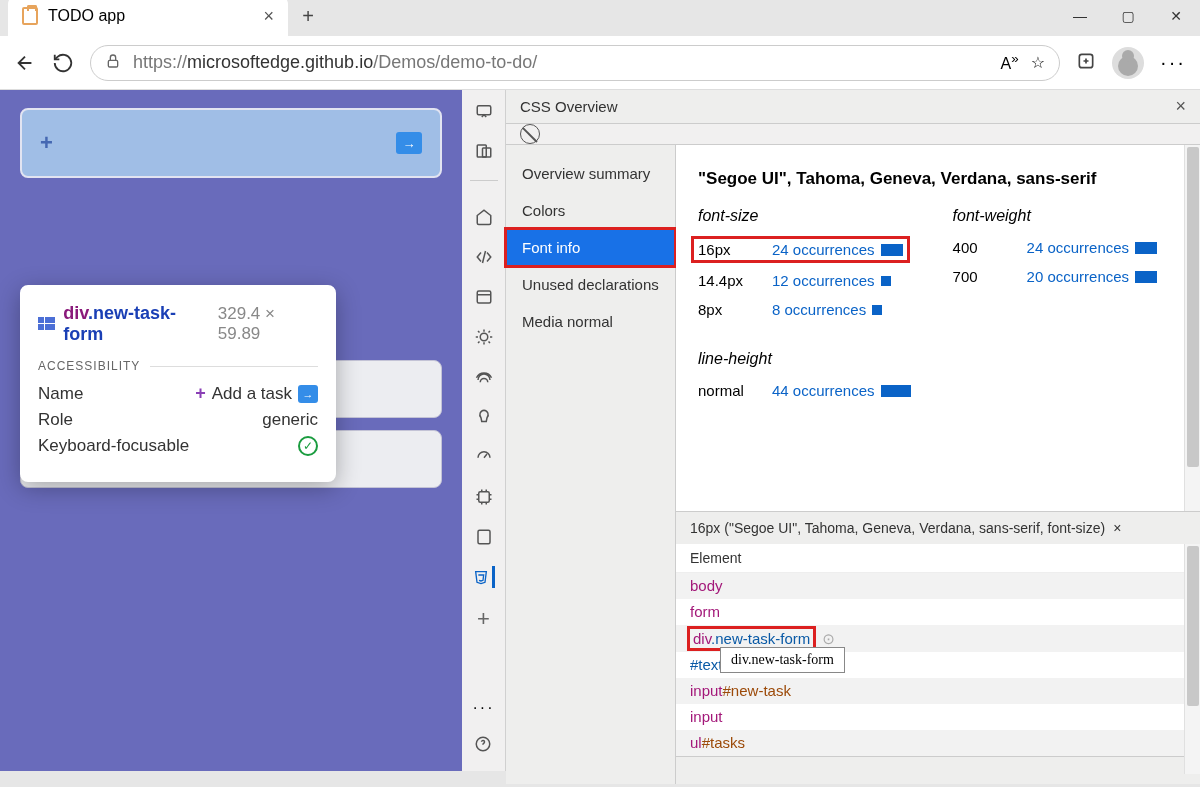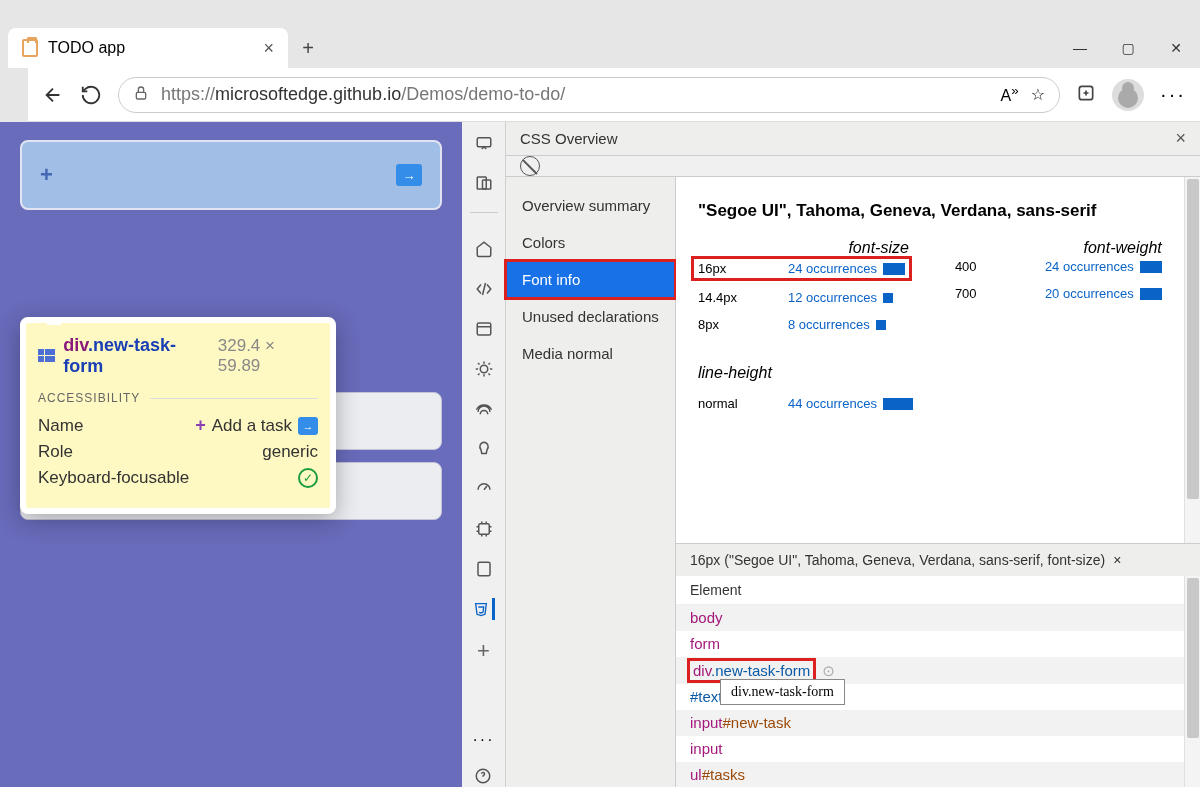--- a/index.html
+++ b/index.html
@@ -1,49 +1,49 @@
 <!DOCTYPE html>
 <html><head>
 <meta charset="utf-8">
 <style>
 * { margin:0; padding:0; box-sizing:border-box; font-family:"Segoe UI",Tahoma,Geneva,Verdana,sans-serif; }
 body { background:#e6e6e6; width:1200px; height:787px; overflow:hidden; position:relative; }
 
 
-.titlebar { height:68px; background:#e6e6e6; display:flex; align-items:flex-end; padding-left:8px; }
+.titlebar { height:36px; background:#e6e6e6; display:flex; align-items:flex-end; padding-left:8px; }
 .tab { background:#fff; border-radius:8px 8px 0 0; height:40px; display:flex; align-items:center; padding:0 14px; gap:10px; min-width:280px; }
 .tab-icon { width:16px; height:18px; background:#fff; border:2px solid #e7a45c; border-radius:2px; position:relative; }
 .tab-icon::after { content:""; position:absolute; top:-4px; left:3px; width:6px; height:4px; border:2px solid #e7a45c; border-bottom:none; border-radius:2px 2px 0 0; }
 .tab-close { font-size:18px; color:#555; margin-left:auto; }
 .newtab { width:40px; height:40px; display:flex; align-items:center; justify-content:center; font-size:20px; color:#444; }
 .win-controls { margin-left:auto; display:flex; }
 .win-btn { width:48px; height:40px; display:flex; align-items:center; justify-content:center; font-size:14px; color:#333; }
 
-.toolbar { height:54px; background:#fff; display:flex; align-items:center; padding:0 14px; gap:16px; border-bottom:1px solid #ddd;margin-left:28px; }
+.toolbar { height:54px; background:#fff; display:flex; align-items:center; padding:0 14px; gap:16px; border-bottom:1px solid #ddd; }
 .nav-icon { width:22px; height:22px; display:flex; align-items:center; justify-content:center; }
 .addr-bar { flex:1; height:36px; border:1px solid #ccc; border-radius:18px; display:flex; align-items:center; padding:0 14px; gap:12px; }
 .url { color:#777; font-size:18px; }
 .url .dark { color:#333; }
 .tb-right { display:flex; gap:16px; align-items:center; }
 .avatar { width:32px; height:32px; border-radius:50%; background:#ddd; display:flex; align-items:center; justify-content:center; }
 .avatar-head { width:12px; height:12px; border-radius:50%; background:#aaa; margin-bottom:14px; box-shadow:0 10px 0 4px #aaa; }
 
 
 .main { display:flex; height:681px; }
 .left { width:462px; background:#696bbb; padding:18px 20px; position:relative; }
 .input-row { background:#a0bee6; border-radius:8px; padding:20px 18px; display:flex; align-items:center; justify-content:space-between; border:2px solid #e2e4f1; }
 .plus { color:#4568b2; font-size:22px; font-weight:bold; }
 .arrow-btn { width:26px; height:22px; background:#348de8; border-radius:3px; display:flex; align-items:center; justify-content:center; color:#fff; font-size:13px; }
 
 .task { background:#ecedf1; border:1px solid #c3c3d6; border-radius:8px; padding:16px 18px; display:flex; align-items:center; gap:14px; margin-top:12px; }
 .circle { width:24px; height:24px; border:3px solid #222; border-radius:50%; }
 .task span { font-size:21px; color:#222; }
 
 
-.tooltip { position:absolute; top:195px; left:20px; width:316px; background:#fef9c3; border-radius:8px; box-shadow:0 6px 24px rgba(0,0,0,0.3); border:6px solid #fff; padding:12px 12px 14px; }
+.tooltip { position:absolute; top:195px; left:20px; width:316px; background:#ffffff; border-radius:8px; box-shadow:0 6px 24px rgba(0,0,0,0.3); border:6px solid #fff; padding:12px 12px 14px; }
 .tooltip::before { content:""; position:absolute; top:-14px; left:20px; border:8px solid transparent; border-bottom-color:#fff; }
 .tt-head { display:flex; align-items:center; gap:8px; margin-bottom:14px; }
 .tt-grid { width:18px; height:14px; display:grid; grid-template-columns:6px 10px; grid-template-rows:6px 6px; gap:1px; }
 .tt-grid span { background:#4c6fd6; }
 .tt-sel { color:#8a1a7b; font-weight:600; font-size:18px; }
 .tt-sel .cls { color:#1a3fb5; }
 .tt-dim { color:#888; font-size:17px; margin-left:auto; }
 .tt-sect { color:#666; font-size:12px; letter-spacing:1px; display:flex; align-items:center; gap:10px; margin-bottom:10px; }
 .tt-sect::after { content:""; flex:1; height:1px; background:#ddd; }
 .tt-row { display:flex; justify-content:space-between; align-items:center; font-size:17px; color:#333; margin-bottom:6px; }
@@ -69,22 +69,22 @@
 
 .overview { flex:1; display:flex; }
 .ov-nav { width:170px; background:#eeeeed; border-right:1px solid #ccc; padding-top:10px; }
 .ov-item { padding:10px 16px; font-size:15px; color:#333; }
 .ov-item.sel { background:#1871e7; color:#ffffff; outline:3px solid #dc2020; outline-offset:-1px; }
 
 .ov-body { flex:1; background:#fff; position:relative; }
 .ov-scroll { height:366px; overflow:hidden; padding:24px 22px 8px; }
 .font-title { font-size:17px; font-weight:700; margin-bottom:18px; }
 .metrics { display:flex; gap:46px; }
-.col h4 { font-style:italic; font-weight:400; font-size:16px; margin-bottom:2px;text-align:right; }
-.m-row { display:flex; align-items:center; gap:36px; margin-bottom:12px; font-size:13px; }
+.col h4 { font-style:italic; font-weight:400; font-size:16px; margin-bottom:14px; }
+.m-row { display:flex; align-items:center; gap:20px; margin-bottom:12px; font-size:15px; }
 .m-row .k { min-width:54px; }
 .m-row a { color:#0a63c7; text-decoration:none; display:flex; align-items:center; gap:6px; }
 .chip { display:inline-block; width:22px; height:12px; background:#0a63c7; }
 .chip.sm { width:10px; height:10px; }
 .m-row.hl { outline:3px solid #dc2020; padding:2px 4px; margin-left:-4px; }
 .lh-sect { margin-top:20px; }
 
 .occ-panel { border-top:1px solid #ccc; background:#fff; }
 .occ-tab { display:flex; align-items:center; padding:8px 14px; font-size:14px; color:#333; background:#eeeeed; }
 .occ-tab .x { margin-left:8px; font-size:14px; }

